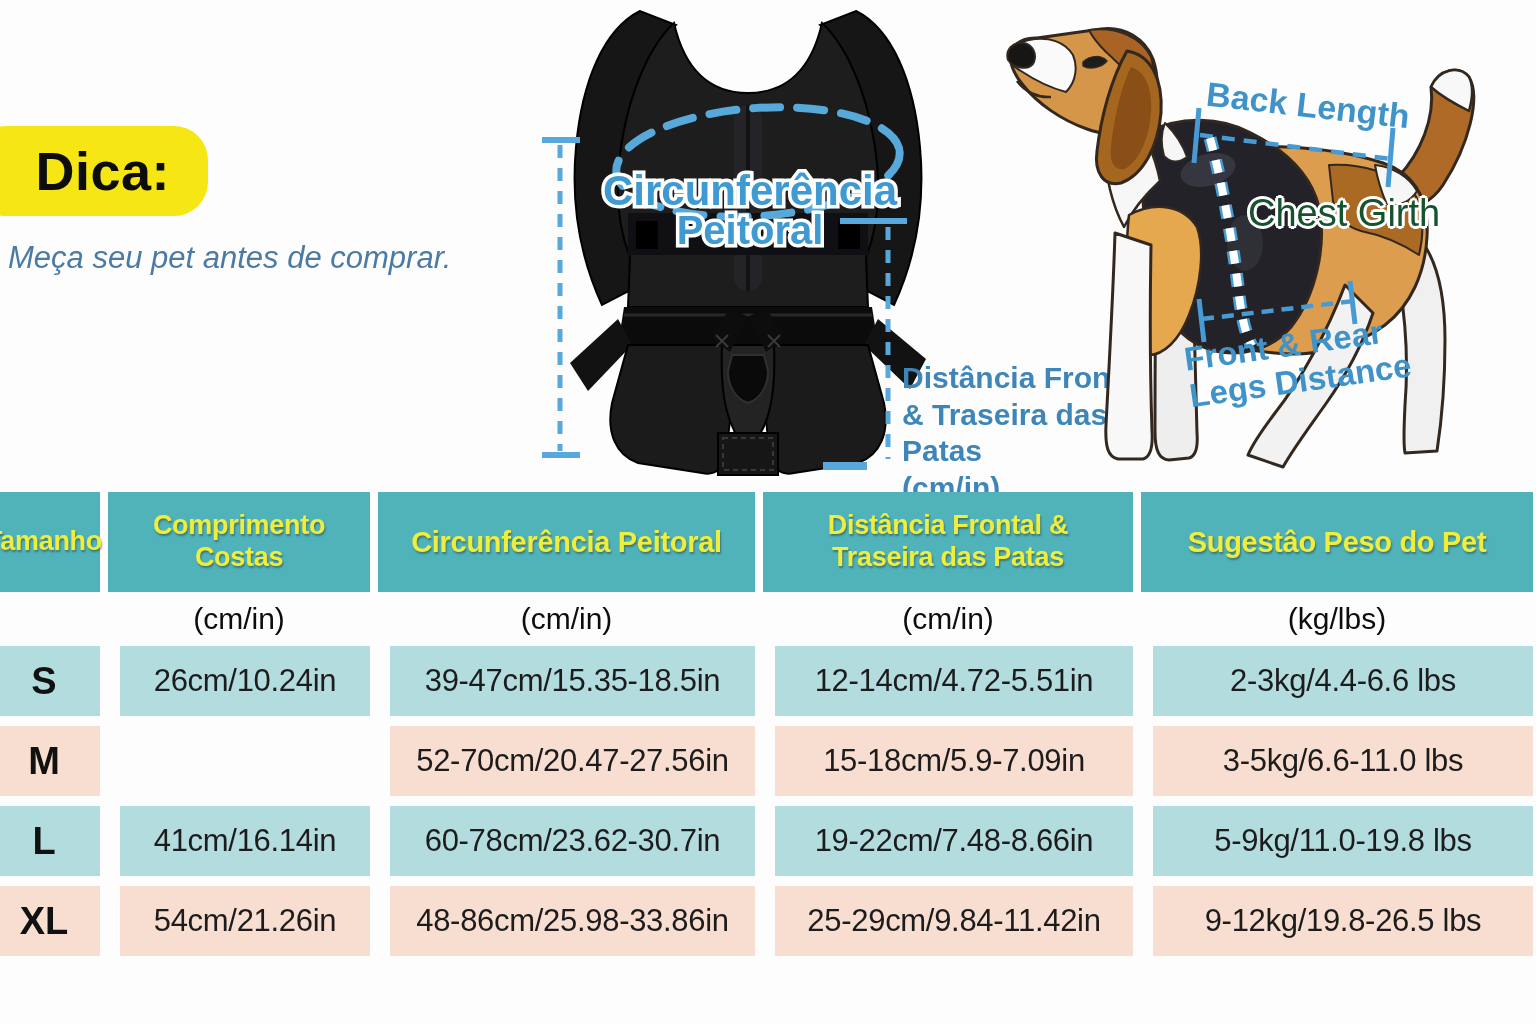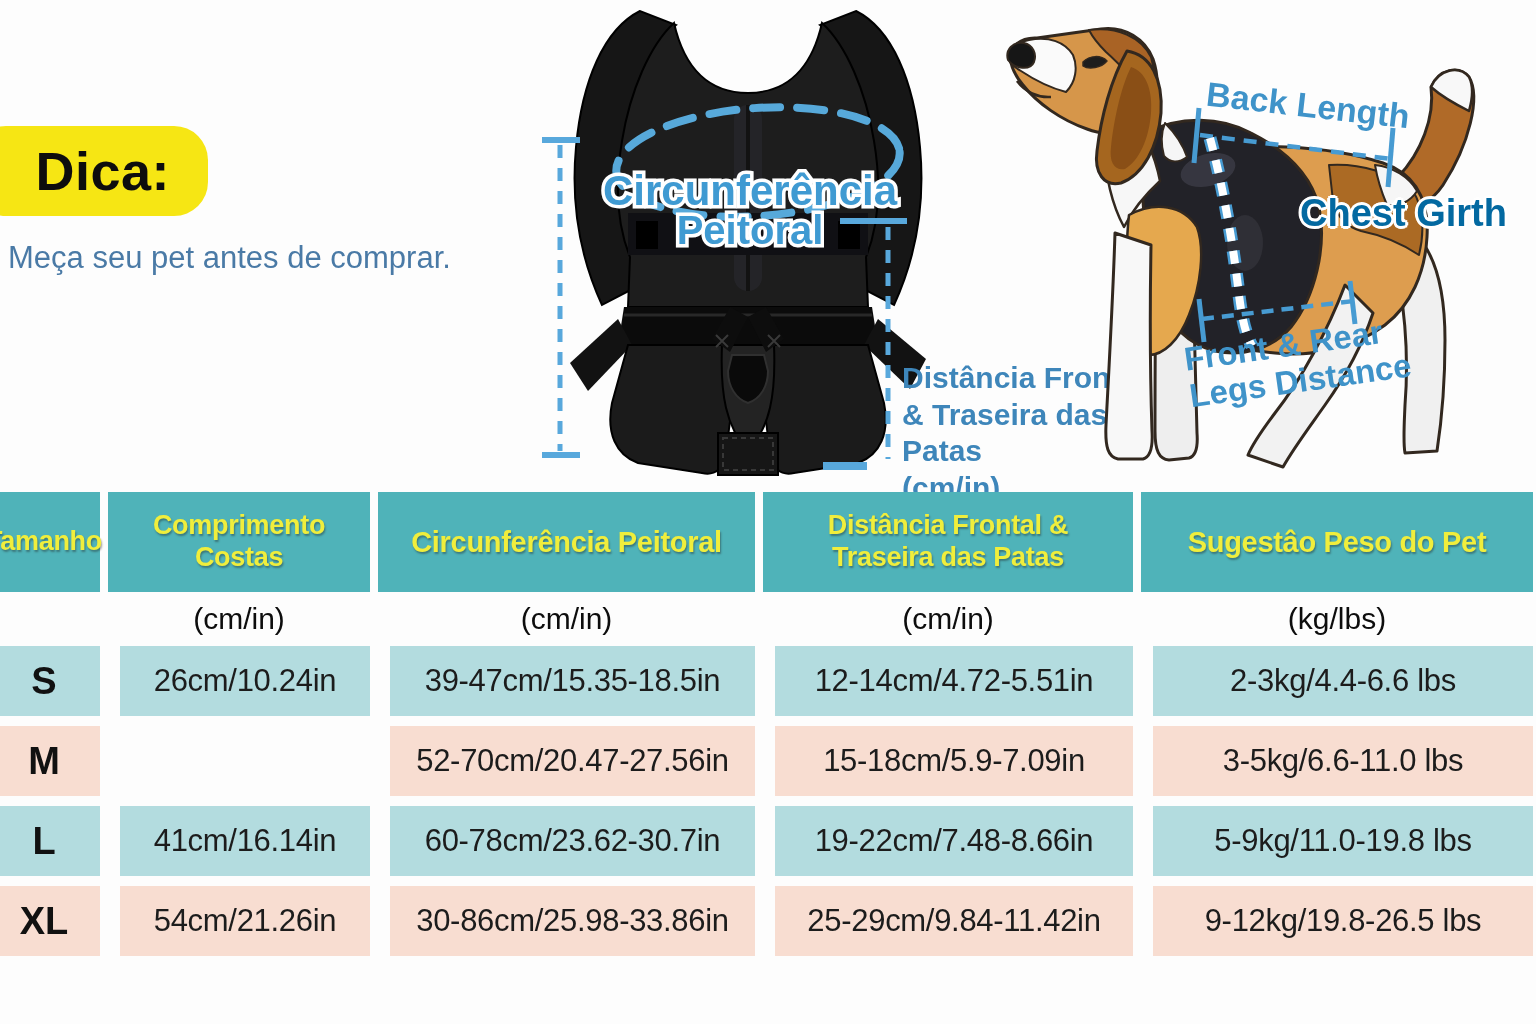--- a/index.html
+++ b/index.html
@@ -3,28 +3,28 @@
 <meta charset="utf-8">
 <style>
   html,body{margin:0;padding:0;}
   body{font-family:"Liberation Sans",sans-serif;background:#ffffff;}
   #stage{position:relative;width:1536px;height:1024px;overflow:hidden;background:#fdfdfd;}
 
   
   .tip-box{position:absolute;left:-28px;top:126px;width:236px;height:90px;background:#f6e614;
     border-radius:34px;display:flex;align-items:center;justify-content:flex-end;padding-right:38px;box-sizing:border-box;}
   .tip-title{font-size:54px;font-weight:bold;color:#0d0d0d;letter-spacing:0.5px;}
-  .tip-text{position:absolute;left:8px;top:238px;width:560px;font-size:31px;line-height:1.32;color:#4a7aa6;}
+  .tip-text{position:absolute;left:8px;top:238px;width:560px;font-size:31px;line-height:1.32;color:#4a7aa6;font-style:italic;}
 
   
   .carrier-legs-label{position:absolute;left:902px;top:360px;width:270px;font-size:30px;line-height:1.22;
     color:#3e86ba;font-weight:600;}
   .dog-label{position:absolute;color:#3f93c9;font-weight:600;white-space:nowrap;}
   .lbl-back-length{left:1206px;top:86px;font-size:34px;transform:rotate(6.5deg);}
-  .lbl-chest-girth{left:1300px;top:192px;font-size:38px;font-weight:bold;color:#0369a1;
+  .lbl-chest-girth{left:1248px;top:192px;font-size:38px;font-weight:normal;color:#14532d;
     text-shadow:-2px -2px 0 #fff,2px -2px 0 #fff,-2px 2px 0 #fff,2px 2px 0 #fff,0 -3px 0 #fff,0 3px 0 #fff,-3px 0 0 #fff,3px 0 0 #fff;}
   .lbl-legs-distance{left:1186px;top:326px;font-size:33px;line-height:1.12;transform:rotate(-8deg);}
 
   svg text.outlined{font-family:"Liberation Sans",sans-serif;font-weight:bold;fill:#3f9ad2;
     stroke:#ffffff;stroke-width:7px;paint-order:stroke;text-anchor:middle;}
 
   
   .size-table{position:absolute;left:-12px;top:492px;display:grid;
     grid-template-columns:112px 262px 377px 370px 392px;
     grid-template-rows:100px 34px 70px 70px 70px 70px;
@@ -196,18 +196,18 @@
     <div class="cell row-b val-cell" style="grid-area:4/5">3-5kg/6.6-11.0 lbs</div>
 
     <div class="cell row-a size-cell" style="grid-area:5/1">L</div>
     <div class="cell row-a val-cell" style="grid-area:5/2">41cm/16.14in</div>
     <div class="cell row-a val-cell" style="grid-area:5/3">60-78cm/23.62-30.7in</div>
     <div class="cell row-a val-cell" style="grid-area:5/4">19-22cm/7.48-8.66in</div>
     <div class="cell row-a val-cell" style="grid-area:5/5">5-9kg/11.0-19.8 lbs</div>
 
     <div class="cell row-b size-cell" style="grid-area:6/1">XL</div>
     <div class="cell row-b val-cell" style="grid-area:6/2">54cm/21.26in</div>
-    <div class="cell row-b val-cell" style="grid-area:6/3">30-86cm/25.98-33.86in</div>
+    <div class="cell row-b val-cell" style="grid-area:6/3">48-86cm/25.98-33.86in</div>
     <div class="cell row-b val-cell" style="grid-area:6/4">25-29cm/9.84-11.42in</div>
     <div class="cell row-b val-cell" style="grid-area:6/5">9-12kg/19.8-26.5 lbs</div>
   </div>
 
 </div>
 
 </body></html>

